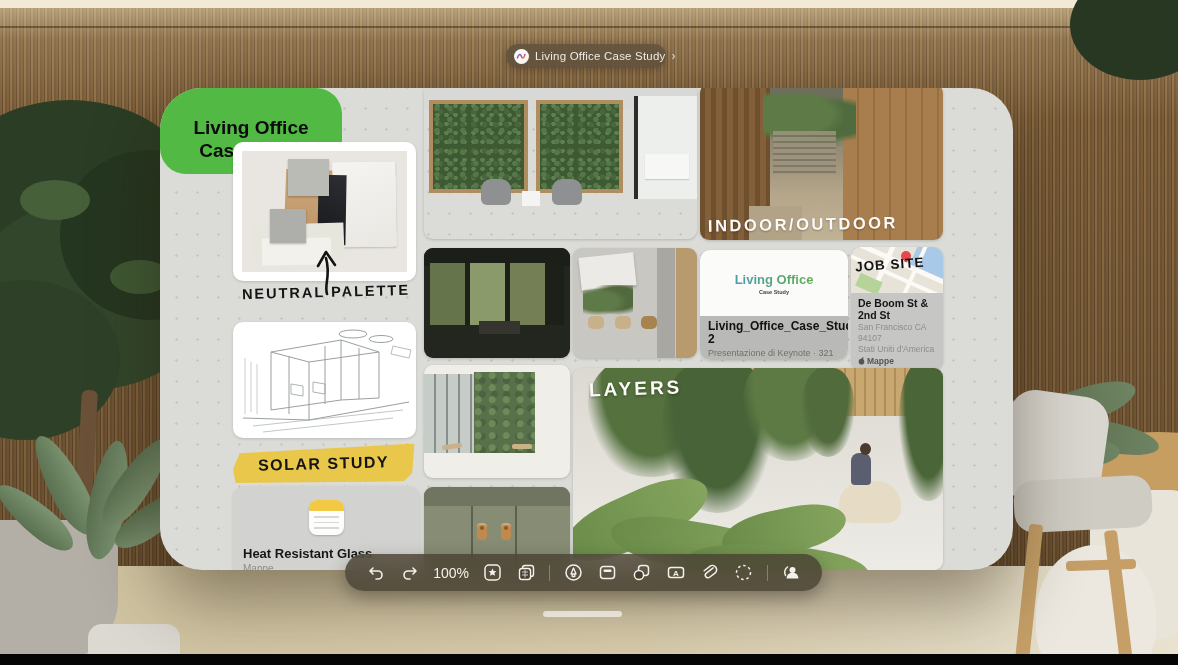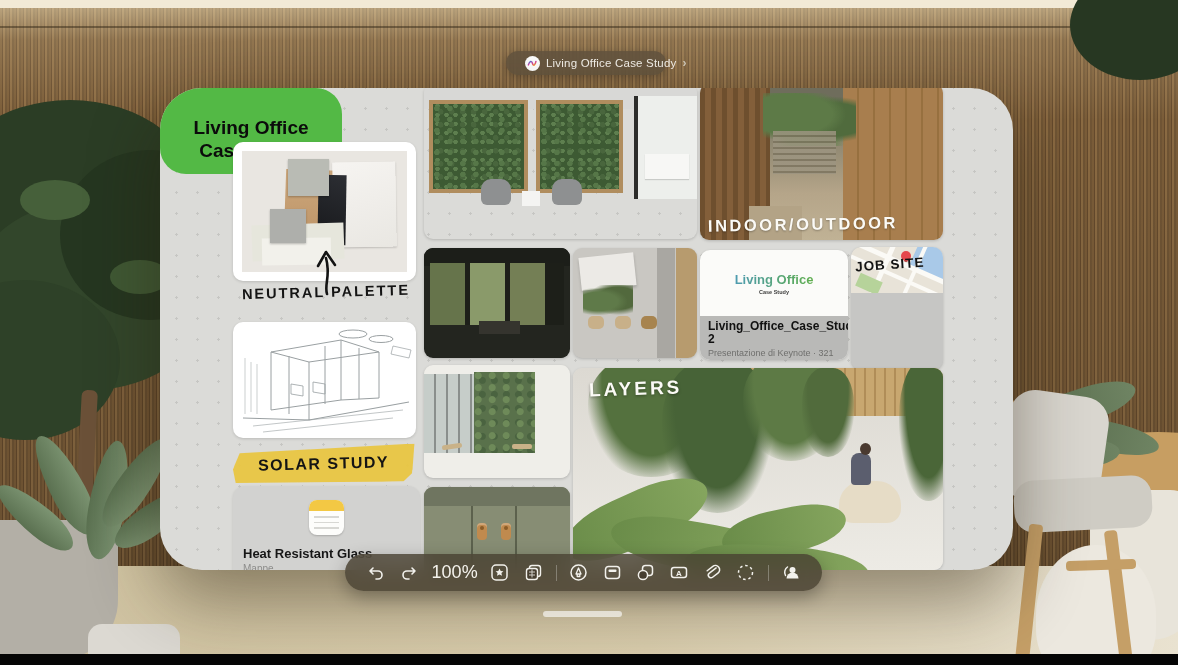--- a/index.html
+++ b/index.html
@@ -47,23 +47,23 @@
   .r-planter{position:absolute;left:1036px;top:545px;width:120px;height:140px;background:#ece8df;border-radius:50% 50% 40% 40%;}
   .chair-back{position:absolute;left:1005px;top:393px;width:100px;height:110px;background:#d9d6cf;border-radius:26px;transform:rotate(8deg);box-shadow:inset 0 0 0 4px rgba(170,150,110,.0);}
   .chair-back-wood{position:absolute;left:998px;top:400px;width:14px;height:120px;background:#c6a06a;border-radius:8px;transform:rotate(8deg);}
   .chair-seat{position:absolute;left:1014px;top:478px;width:138px;height:52px;background:#cfccc4;border-radius:20px;transform:rotate(-3deg);}
   .chair-leg{position:absolute;background:#c59f67;border-radius:4px;}
   .cl1{left:1022px;top:524px;width:14px;height:140px;transform:rotate(6deg);}
   .cl2{left:1112px;top:530px;width:13px;height:135px;transform:rotate(-7deg);}
   .cl3{left:1066px;top:560px;width:70px;height:10px;transform:rotate(-2deg);}
 
   
-  .title-pill{position:absolute;left:506px;top:51px;width:160px;height:24px;border-radius:13px;
+  .title-pill{position:absolute;left:506px;top:44px;width:160px;height:24px;border-radius:13px;
     background:rgba(90,78,60,.72);backdrop-filter:blur(8px);display:flex;align-items:center;
-    padding:0 19px;gap:6px;box-shadow:0 2px 8px rgba(0,0,0,.25);}
+    padding:0 8px;gap:6px;box-shadow:0 2px 8px rgba(0,0,0,.25);}
   .freeform-dot{width:15px;height:15px;border-radius:50%;background:#fdfdfd;display:flex;align-items:center;justify-content:center;flex:0 0 auto;}
   .title-pill .t{color:#f2efe8;font-size:11.5px;letter-spacing:.2px;white-space:nowrap;flex:1;}
   .title-pill .chev{color:#cfc7b8;font-size:12px;font-weight:700;}
 
   
   .window{position:absolute;left:160px;top:88px;width:853px;height:482px;border-radius:42px;
     background:#dbdbd8;overflow:hidden;
     background-image:radial-gradient(circle,#c6c6c3 1.1px,rgba(0,0,0,0) 1.2px);
     background-size:21px 21px;background-position:6px 10px;
     box-shadow:0 30px 70px rgba(40,28,12,.45);}
@@ -211,21 +211,21 @@
     box-shadow:0 3px 8px rgba(0,0,0,.22);display:flex;flex-direction:column;align-items:center;justify-content:center;
     font-size:10.5px;font-weight:700;color:#123014;text-align:center;line-height:13px;}
   .sticky .gap{height:13px;}
 
   
   .toolbar{position:absolute;left:345px;top:554px;width:477px;height:37px;border-radius:19px;
     background:rgba(70,62,48,.8);backdrop-filter:blur(10px);display:flex;align-items:center;
     justify-content:space-between;padding:0 20px;box-shadow:0 6px 18px rgba(0,0,0,.3);}
   .tb-ic{width:22px;height:22px;display:flex;align-items:center;justify-content:center;cursor:pointer;}
   .tb-ic svg{display:block;}
-  .tb-zoom{color:#f4f2ec;font-size:18px;font-weight:500;min-width:36px;text-align:center;cursor:pointer;}
+  .tb-zoom{color:#f4f2ec;font-size:14px;font-weight:500;min-width:36px;text-align:center;cursor:pointer;}
   .tb-div{width:1px;height:16px;background:rgba(255,255,255,.28);}
 
   .drag-handle{position:absolute;left:543px;top:611px;width:79px;height:6px;border-radius:3px;
     background:rgba(255,255,255,.62);cursor:pointer;}
 </style>
 </head>
 <body>
 
 <div class="stage">
 
@@ -395,20 +395,33 @@
       <div class="map-top">
         <div class="water"></div>
         <div class="street st1"></div>
         <div class="street st2"></div>
         <div class="street st3"></div>
         <div class="street st4"></div>
         <div class="park"></div>
         <div class="map-pin"></div>
         <div class="hand lbl-job">JOB SITE</div>
       </div>
+      <div class="map-meta">
+        <div class="map-addr">De Boom St &amp; 2nd St</div>
+        <div class="map-gray">San Francisco CA</div>
+        <div class="map-gray">94107</div>
+        <div class="map-gray">Stati Uniti d'America</div>
+        <div class="map-prov">
+          <svg width="7" height="8" viewBox="0 0 10 12">
+            <circle cx="5" cy="7" r="4.2" fill="#555553"></circle>
+            <ellipse cx="6.6" cy="1.8" rx="2" ry="1" fill="#555553" transform="rotate(-35 6.6 1.8)"></ellipse>
+          </svg>
+          <span>Mappe</span>
+        </div>
+      </div>
     </div>
 
     <div class="photo p5">
       <div class="glass"></div>
       <div class="gw"></div>
 
       <div class="ch c1"></div>
       <div class="ch c2"></div>
     </div>
 

